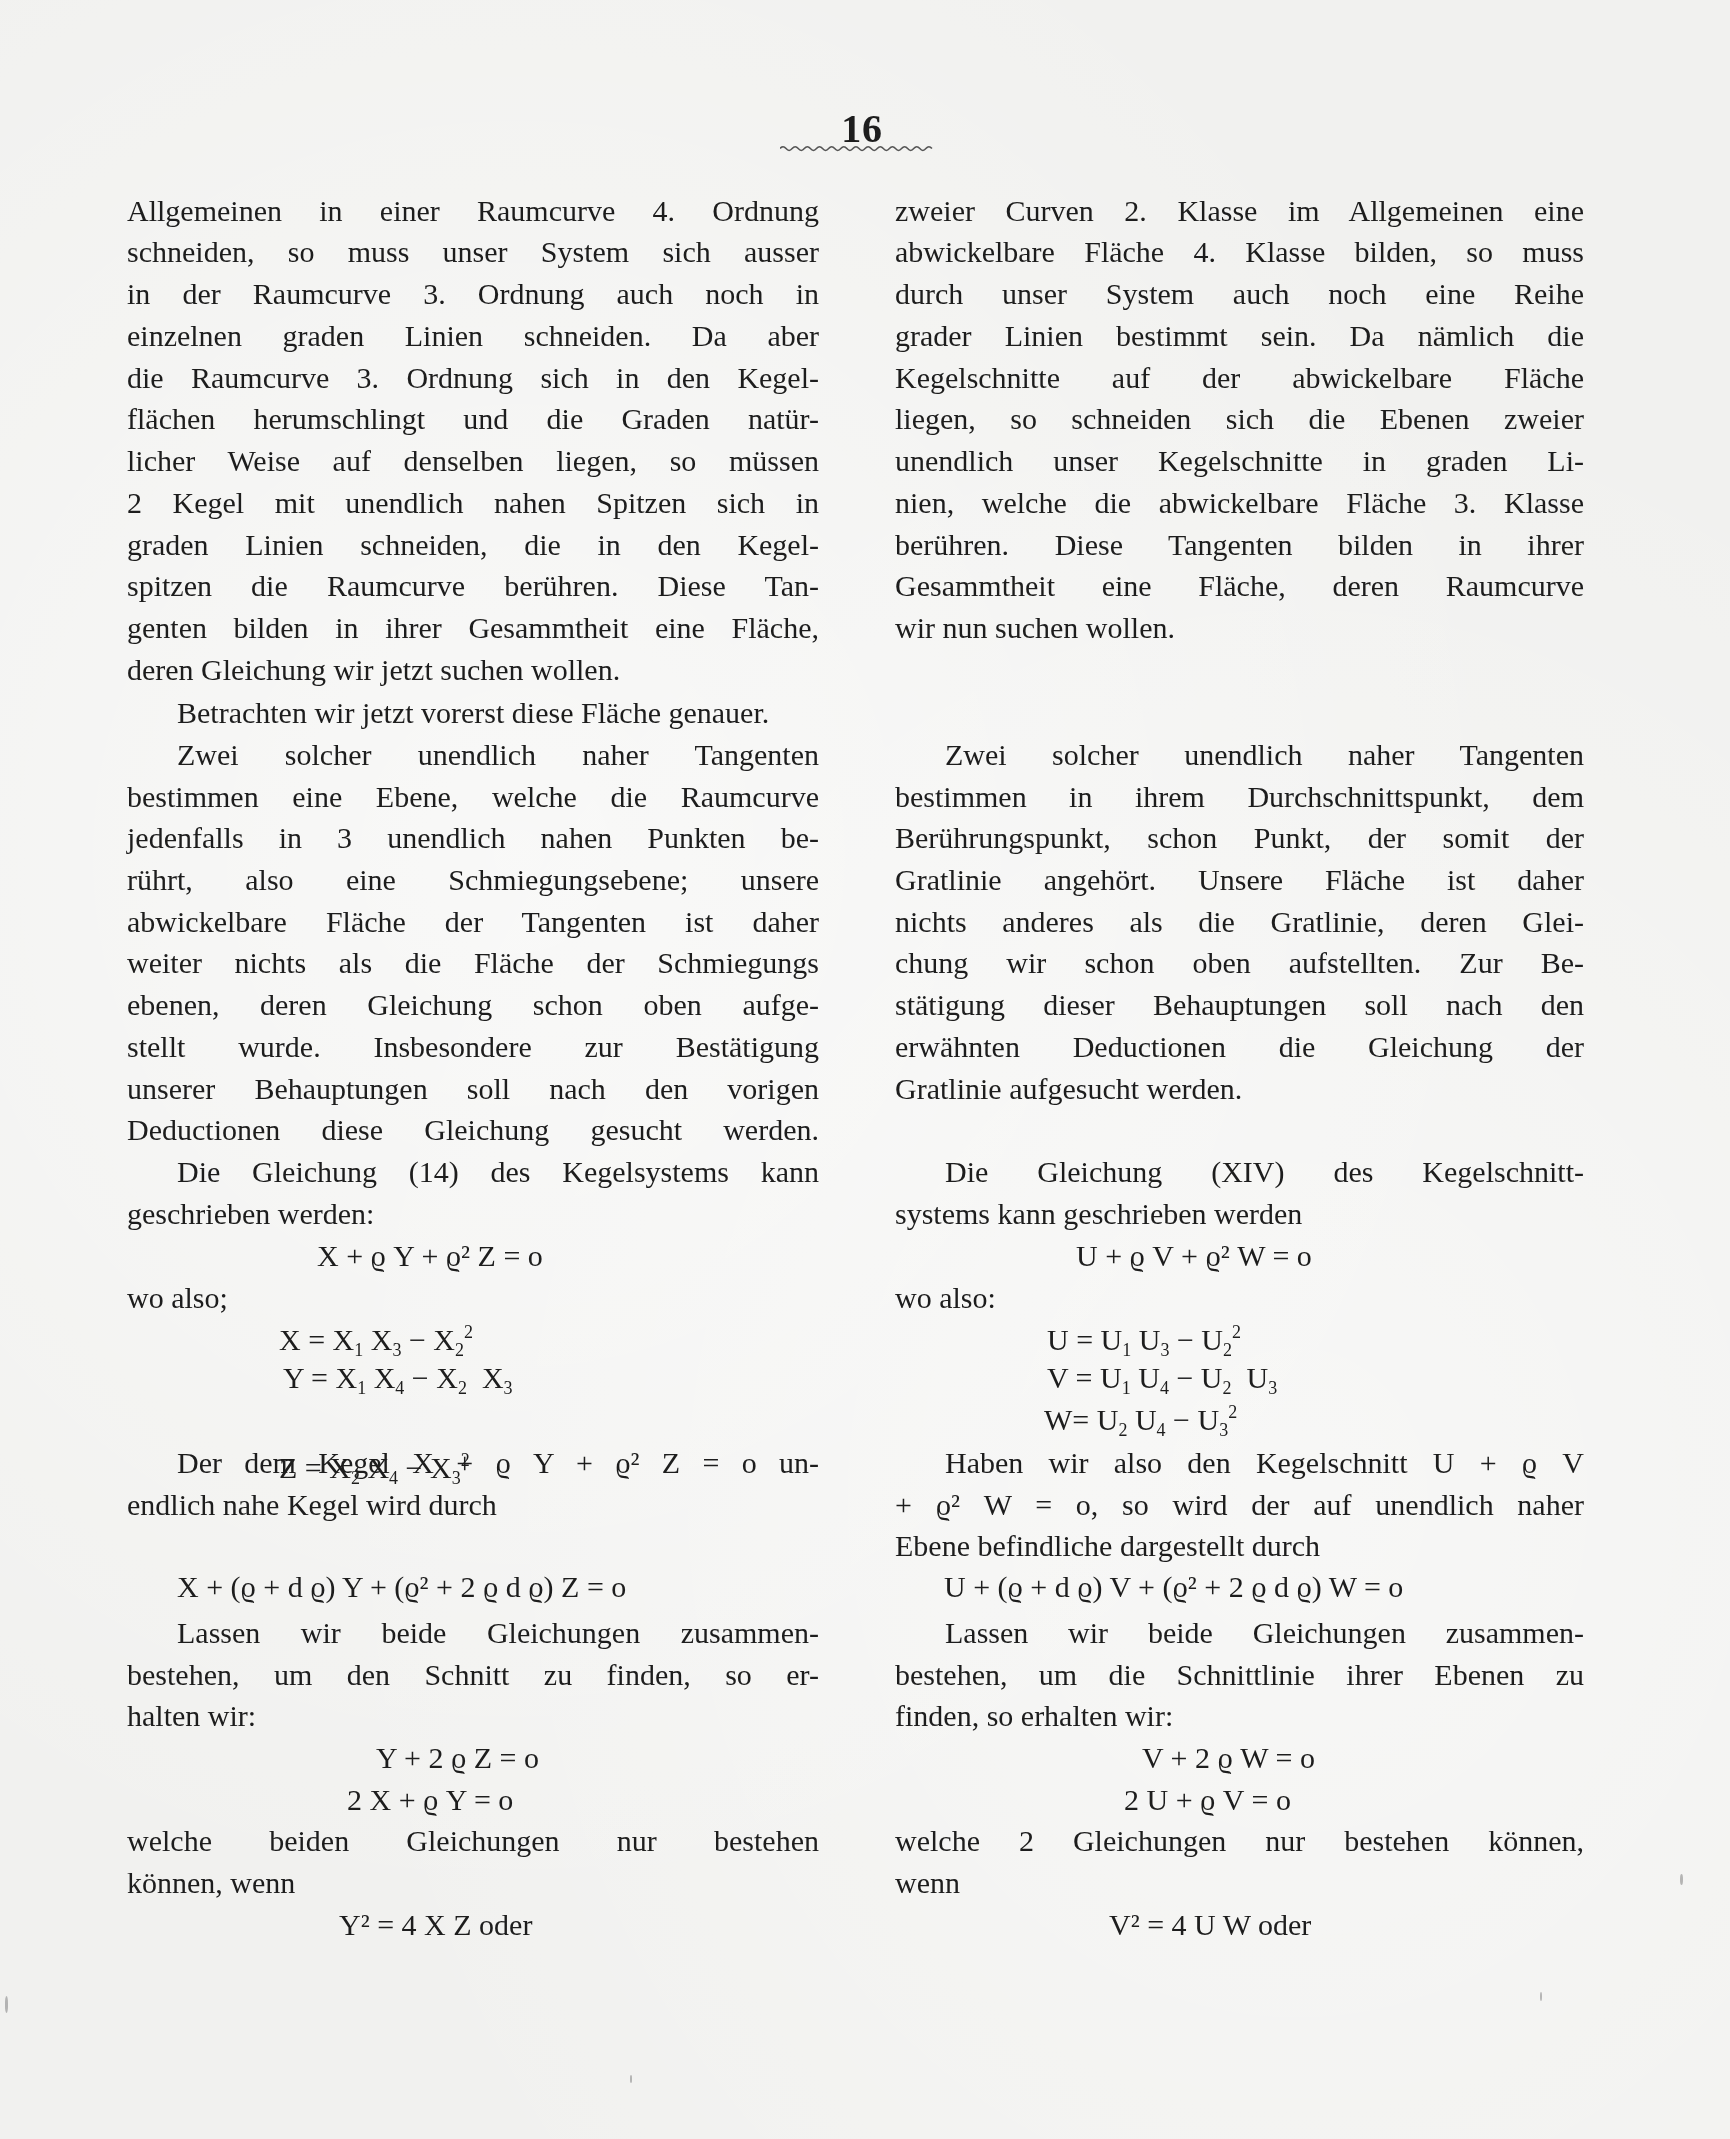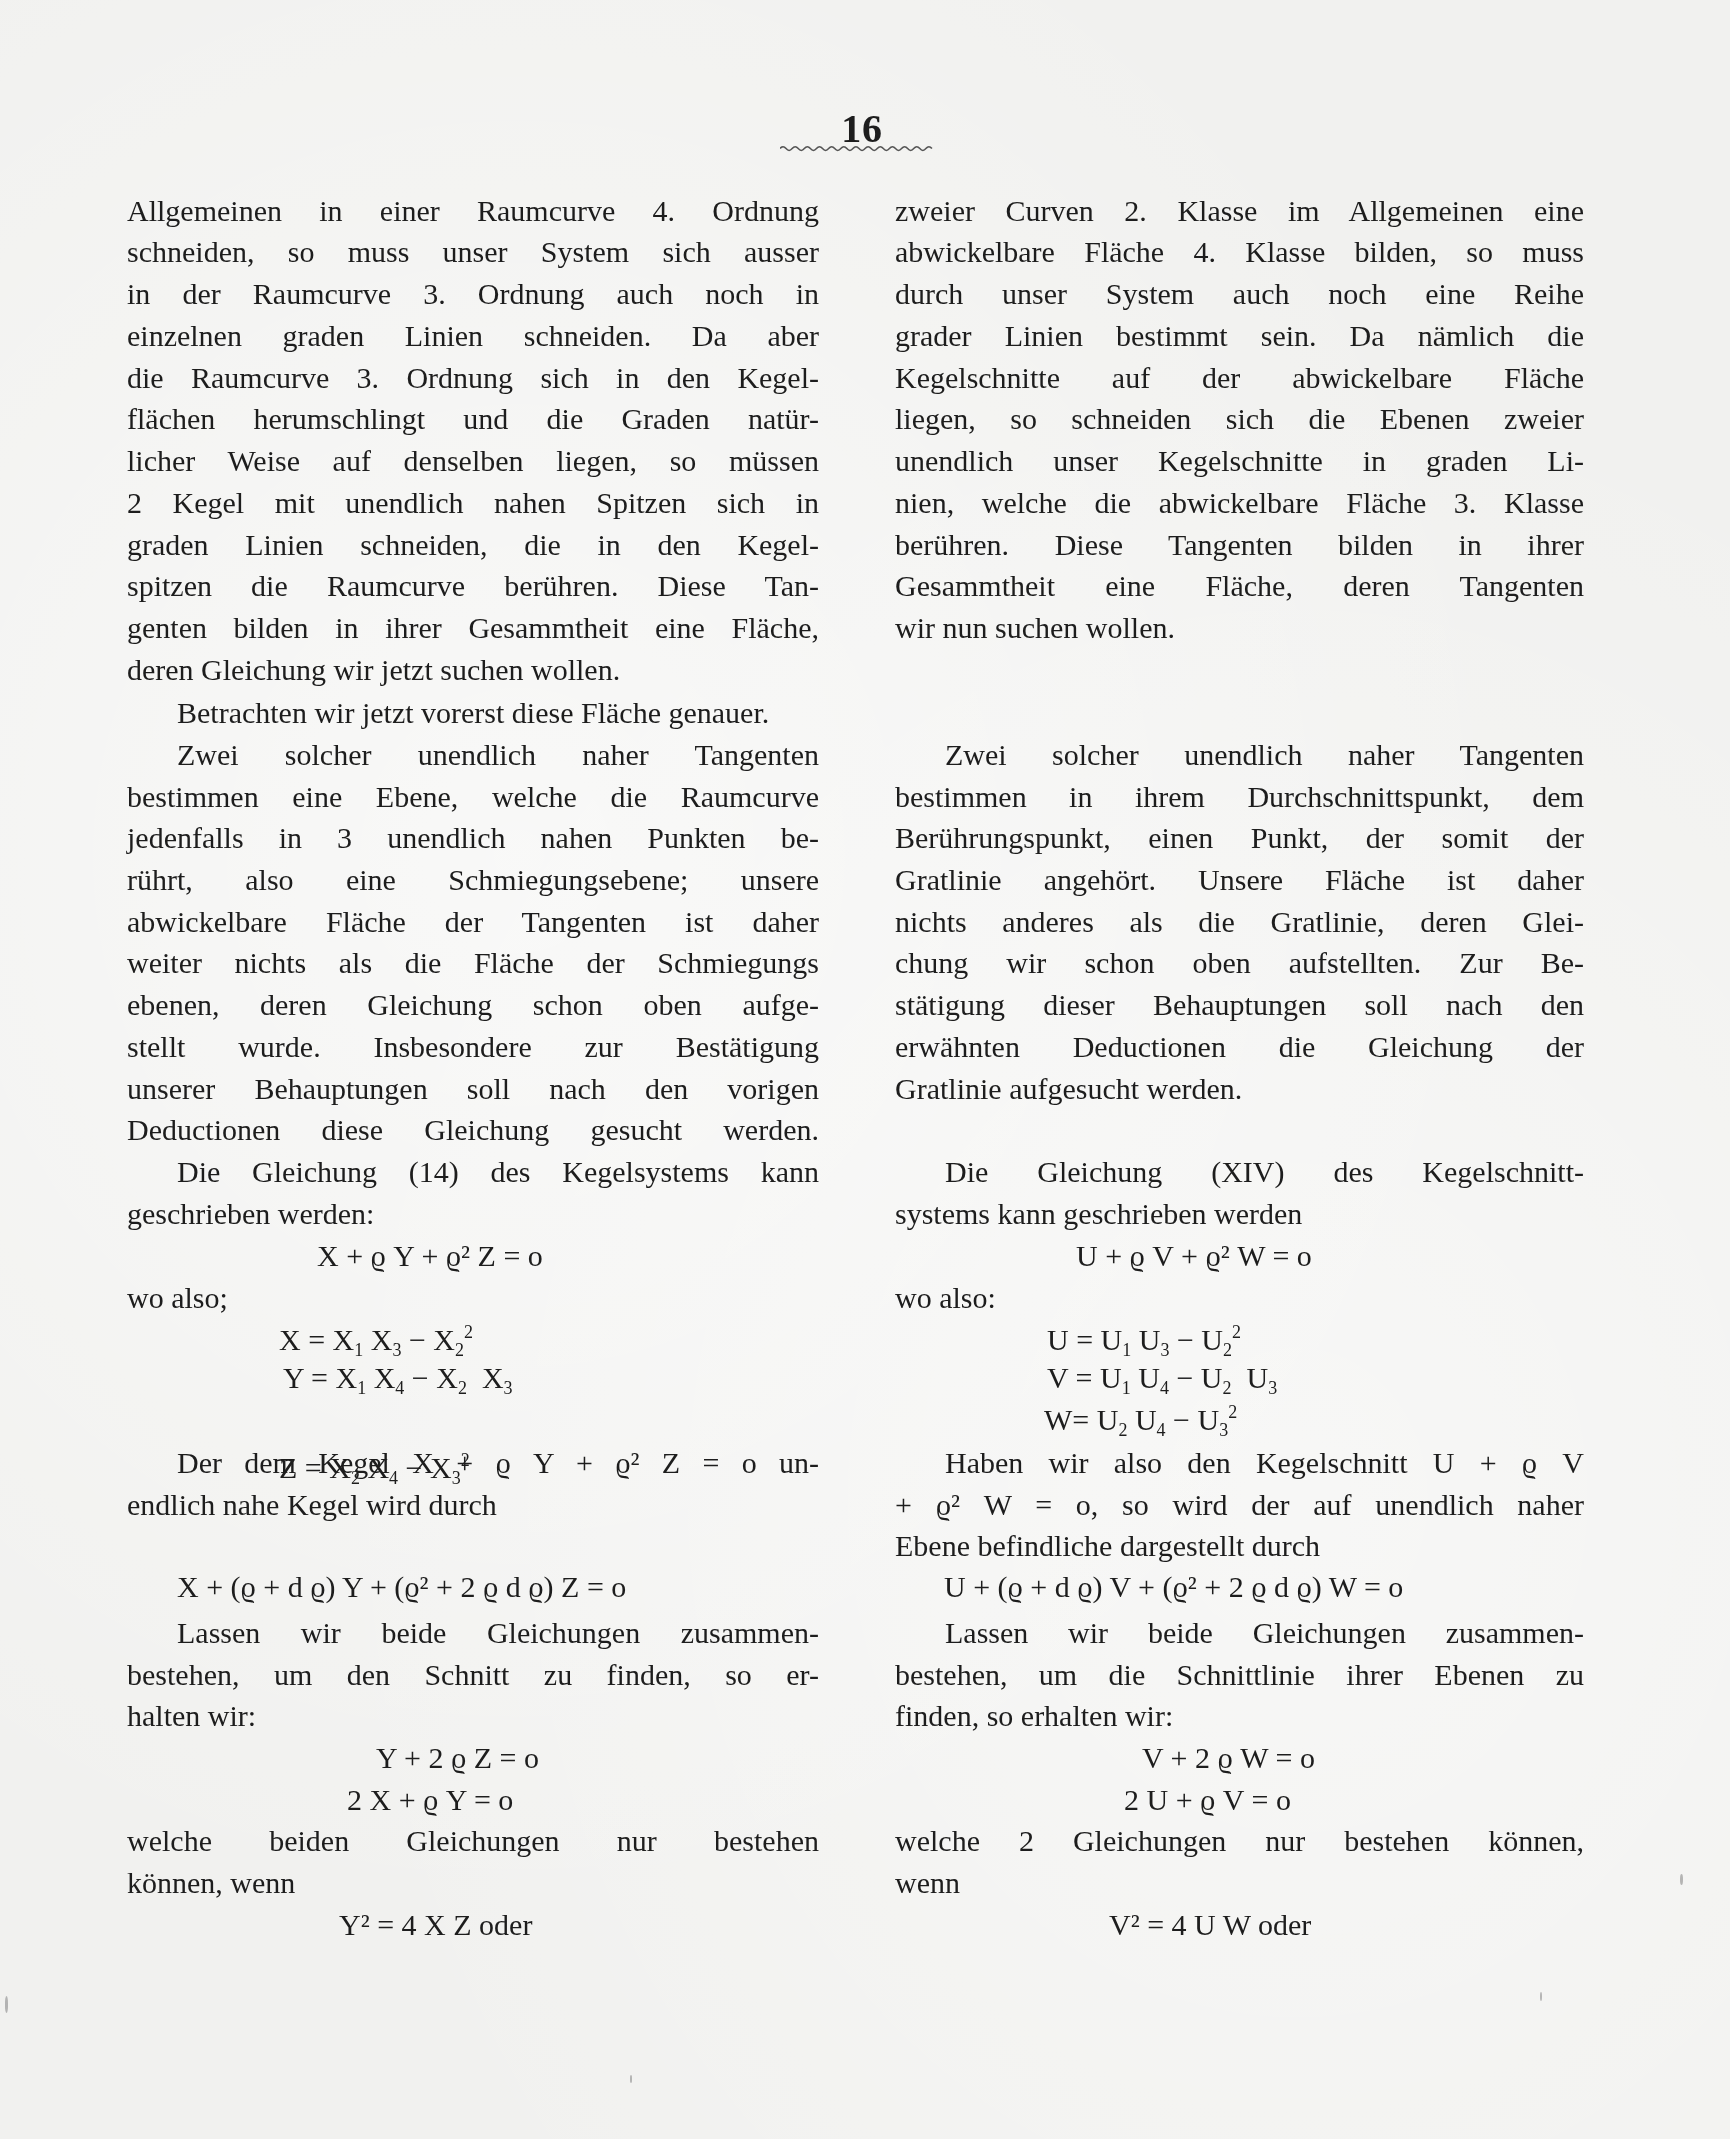--- a/index.html
+++ b/index.html
@@ -110,26 +110,26 @@
   <div class="col col-right">
     <div class="line" style="top:190px">zweier Curven 2. Klasse im Allgemeinen eine</div>
     <div class="line" style="top:231px">abwickelbare Fläche 4. Klasse bilden, so muss</div>
     <div class="line" style="top:273px">durch unser System auch noch eine Reihe</div>
     <div class="line" style="top:315px">grader Linien bestimmt sein.  Da nämlich die</div>
     <div class="line" style="top:357px">Kegelschnitte auf der abwickelbare Fläche</div>
     <div class="line" style="top:398px">liegen, so schneiden sich die Ebenen zweier</div>
     <div class="line" style="top:440px">unendlich unser Kegelschnitte in graden Li-</div>
     <div class="line" style="top:482px">nien, welche die abwickelbare Fläche 3. Klasse</div>
     <div class="line" style="top:524px">berühren.  Diese Tangenten bilden in ihrer</div>
-    <div class="line" style="top:565px">Gesammtheit eine Fläche, deren Tangenten</div>
+    <div class="line" style="top:565px">Gesammtheit eine Fläche, deren Raumcurve</div>
     <div class="line last" style="top:607px">wir nun suchen wollen.</div>
 
     <div class="line indent" style="top:734px">Zwei solcher unendlich naher Tangenten</div>
     <div class="line" style="top:776px">bestimmen in ihrem Durchschnittspunkt, dem</div>
-    <div class="line" style="top:817px">Berührungspunkt, einen Punkt, der somit der</div>
+    <div class="line" style="top:817px">Berührungspunkt, schon Punkt, der somit der</div>
     <div class="line" style="top:859px">Gratlinie angehört.  Unsere Fläche ist daher</div>
     <div class="line" style="top:901px">nichts anderes als die Gratlinie, deren Glei-</div>
     <div class="line" style="top:942px">chung wir schon oben aufstellten.  Zur Be-</div>
     <div class="line" style="top:984px">stätigung dieser Behauptungen soll nach den</div>
     <div class="line" style="top:1026px">erwähnten Deductionen die Gleichung der</div>
     <div class="line last" style="top:1068px">Gratlinie aufgesucht werden.</div>
 
     <div class="line indent" style="top:1151px">Die Gleichung (XIV) des Kegelschnitt-</div>
     <div class="line last" style="top:1193px">systems kann geschrieben werden</div>
 

